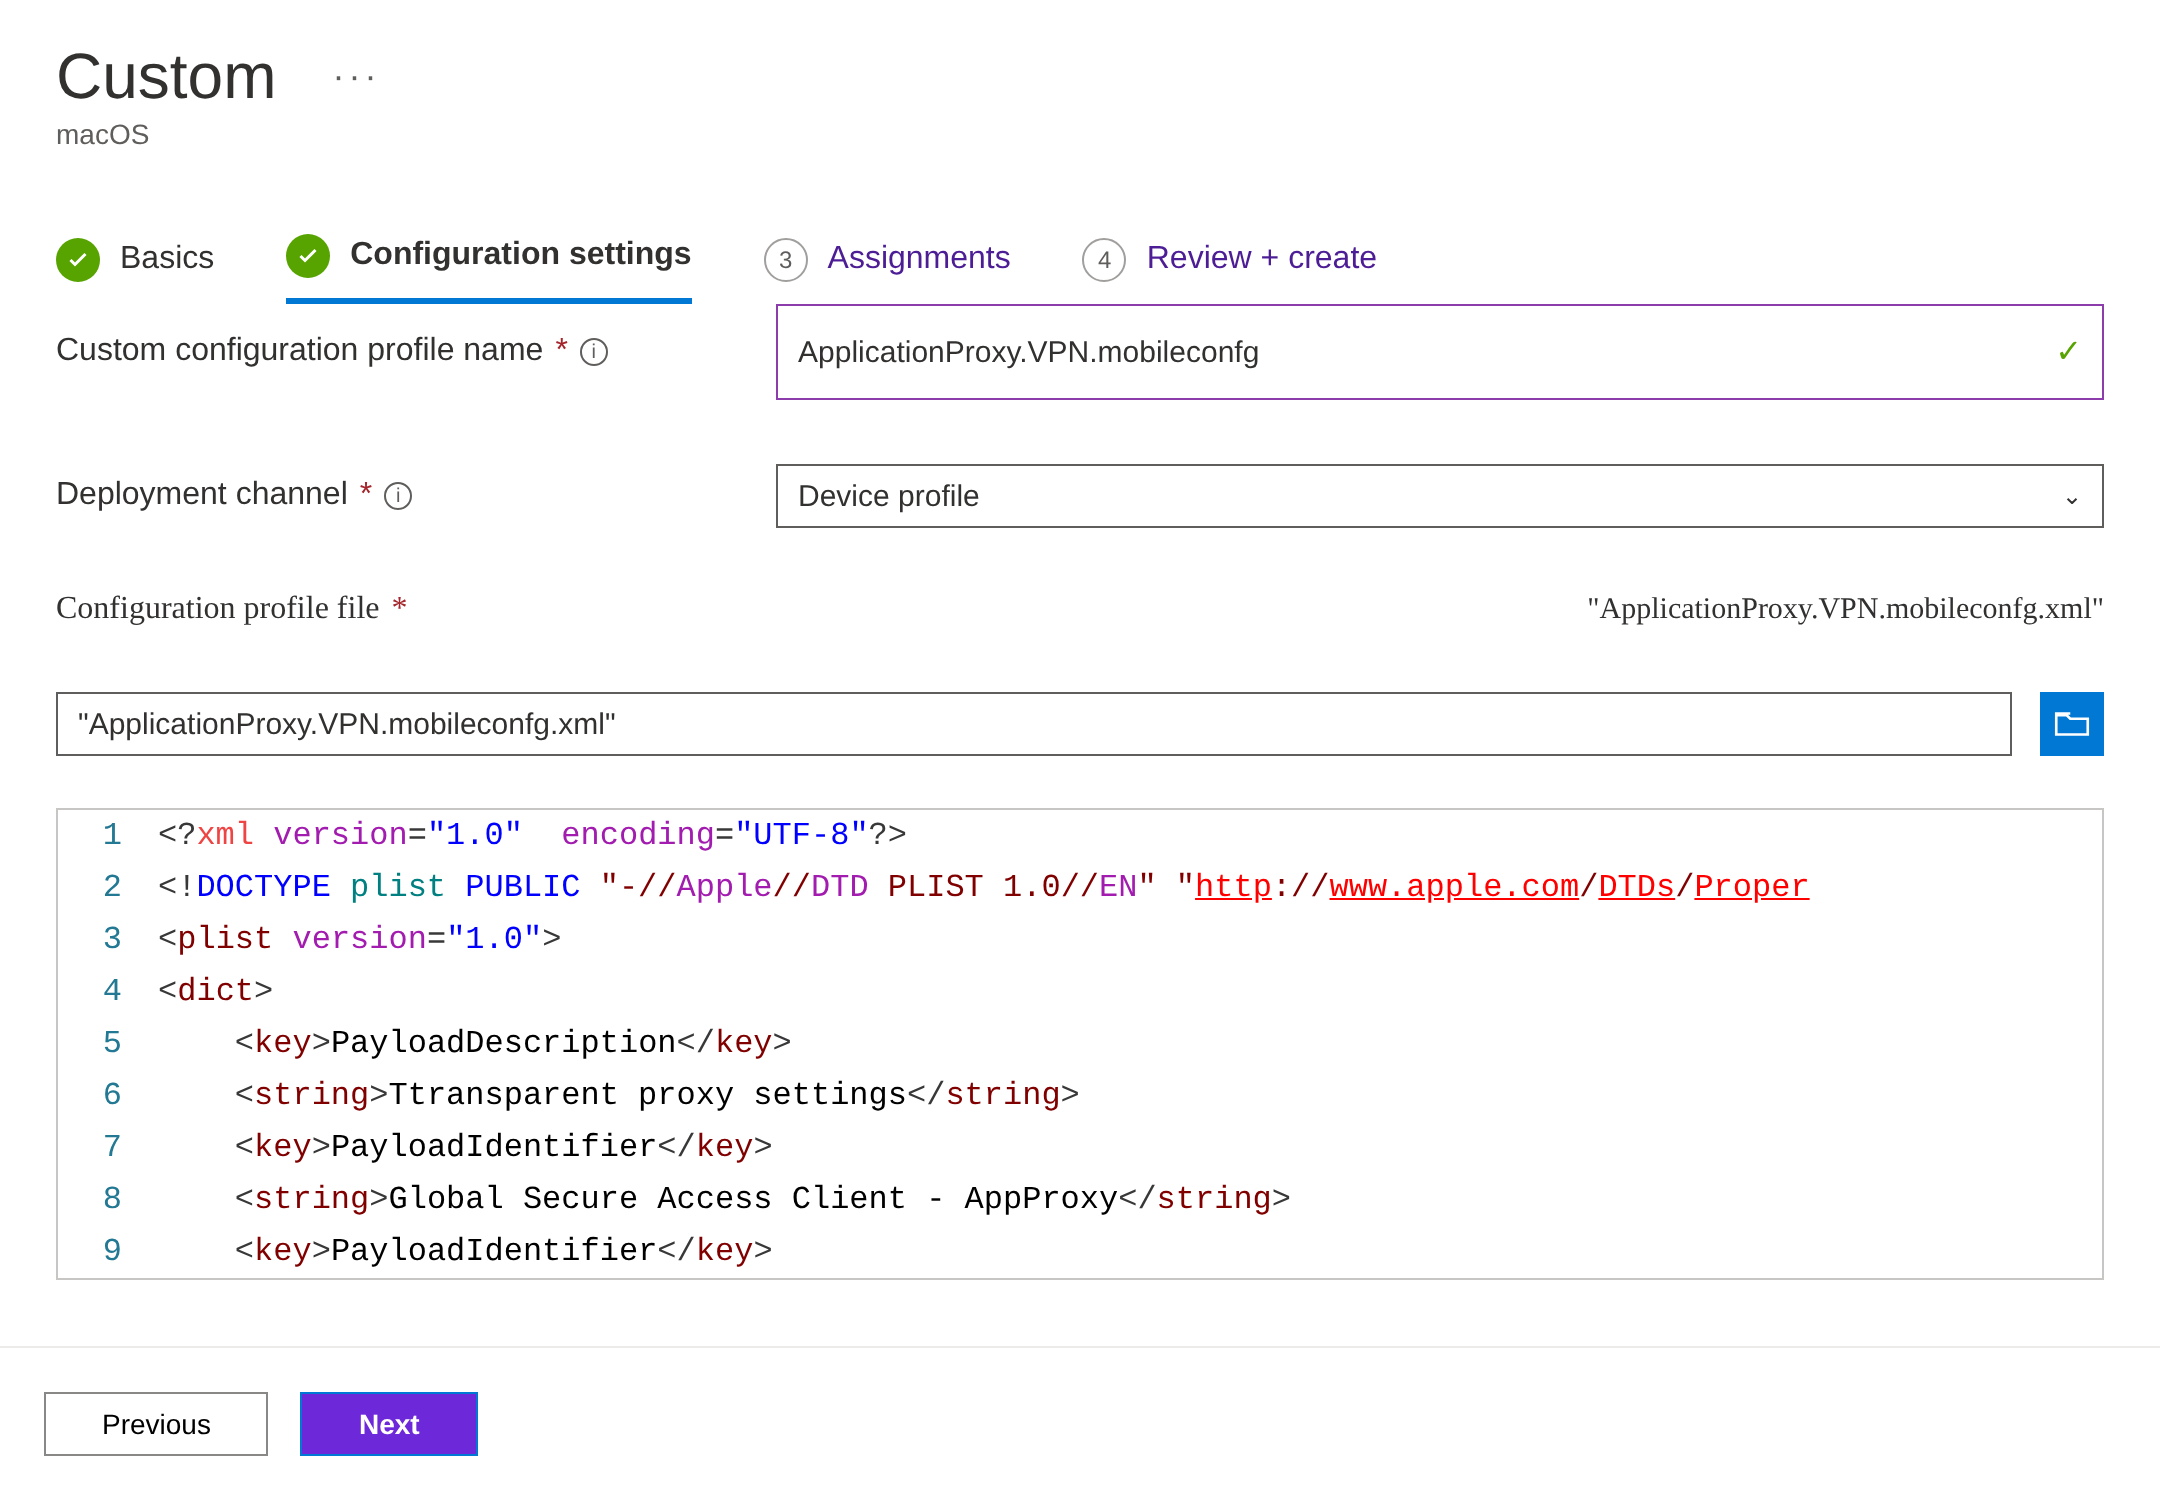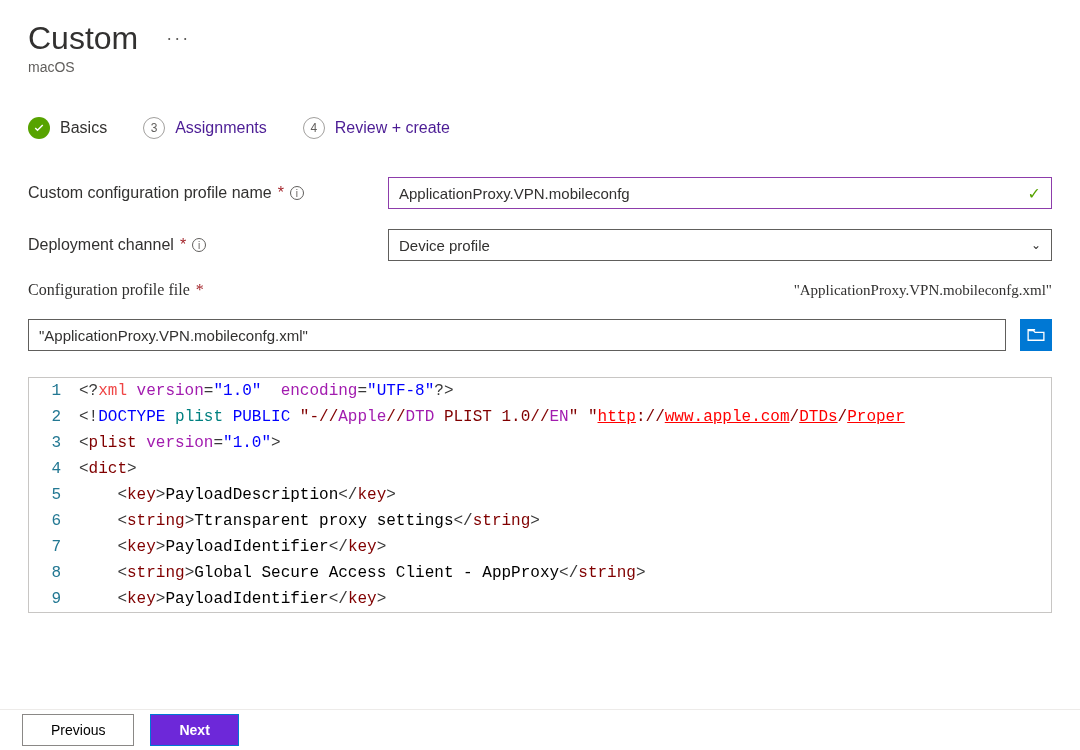--- a/index.html
+++ b/index.html
@@ -15,27 +15,27 @@
   .step { display: flex; align-items: center; gap: 10px; padding-bottom: 10px; font-size: 16px; cursor: pointer; }
   .step.active { font-weight: 600; border-bottom: 3px solid #0078d4; }
   .step-label { color: #323130; }
   .step.future .step-label { color: #4c1d95; }
 
   .circle { width: 22px; height: 22px; border-radius: 50%; display: inline-flex; align-items: center; justify-content: center; font-size: 12px; }
   .circle.check { background: #57a300; color: #fff; }
   .circle.check svg { width: 12px; height: 12px; fill: #fff; }
   .circle.num { border: 1px solid #a19f9d; color: #605e5c; font-size: 12px; }
 
-  .form { margin-top: 28px; display: flex; flex-direction: column; gap: 20px; }
+  .form { display: flex; flex-direction: column; gap: 32px; }
   .field-row { display: flex; align-items: center; gap: 20px; }
   .field-label { width: 340px; font-size: 16px; color: #323130; display: flex; align-items: center; gap: 6px; }
   .req { color: #a4262c; }
   .info-icon { width: 14px; height: 14px; border: 1px solid #605e5c; border-radius: 50%; display: inline-flex; align-items: center; justify-content: center; font-size: 10px; color: #605e5c; }
 
-  .text-input { flex: 1; height: 32px; border: 1px solid #8d3dab; padding: 0 10px; font-size: 15px; display: flex; align-items: center; justify-content: space-between; }
+  .text-input { flex: 1; height: 48px; border: 1px solid #8d3dab; padding: 0 10px; font-size: 15px; display: flex; align-items: center; justify-content: space-between; }
   .text-input .val { flex: 1; color: #323130; }
   .check-mark { color: #57a300; font-size: 16px; }
 
   .select { flex: 1; height: 32px; border: 1px solid #605e5c; padding: 0 10px; font-size: 15px; display: flex; align-items: center; justify-content: space-between; }
   .chevron { font-size: 12px; color: #323130; }
 
   .ro-input { flex: 1; height: 32px; border: 1px solid #605e5c; padding: 0 10px; font-size: 15px; display: flex; align-items: center; background: #fff; }
   .row-flex { display: flex; align-items: center; gap: 14px; }
   .folder-btn { width: 32px; height: 32px; background: #0078d4; display: flex; align-items: center; justify-content: center; cursor: pointer; }
   .folder-btn svg { width: 18px; height: 14px; fill: none; stroke: #fff; stroke-width: 1.5; }
@@ -52,21 +52,21 @@
   .tok-pi { color: #ef4444; }
   .tok-attr { color: #a21caf; }
   .tok-str { color: #0000ff; }
   .tok-doctype { color: #0000ff; }
   .tok-ent { color: #008080; }
   .tok-url { color: #ff0000; text-decoration: underline; }
   .tok-tag { color: #800000; }
   .tok-text { color: #000; }
   .tok-brown { color: #800000; }
 
-  .footer { position: absolute; bottom: 0; left: 0; right: 0; border-top: 1px solid #edebe9; padding: 4px 22px; display: flex; gap: 16px; background: #fff; }
+  .footer { position: absolute; bottom: 0; left: 0; right: 0; border-top: 1px solid #edebe9; padding: 22px 22px; display: flex; gap: 16px; background: #fff; }
   .btn { height: 32px; padding: 0 28px; font-size: 14px; border: 1px solid #8a8886; background: #fff; cursor: pointer; display: inline-flex; align-items: center; justify-content: center; }
   .btn.primary { background: #6d28d9; border-color: #0078d4; color: #fff; font-weight: 600; }
 </style>
 </head>
 <body>
 
 <div class="page">
   <div class="title-row">
     <div class="page-title">Custom</div>
     <div class="ellipsis">···</div>
@@ -74,20 +74,28 @@
   <div class="subtitle">macOS</div>
 
   <div class="wizard">
     <div class="step">
       <span class="circle check">
           <svg viewBox="0 0 16 16">
             <path d="M13 4L6 11 3 8" stroke="#fff" stroke-width="2" fill="none"></path>
           </svg>
         </span>
       <span class="step-label">Basics</span>
+    </div>
+    <div class="step active">
+      <span class="circle check">
+          <svg viewBox="0 0 16 16">
+            <path d="M13 4L6 11 3 8" stroke="#fff" stroke-width="2" fill="none"></path>
+          </svg>
+        </span>
+      <span class="step-label">Configuration settings</span>
     </div>
     <div class="step future">
       <span class="circle num">3</span>
       <span class="step-label">Assignments</span>
     </div>
     <div class="step future">
       <span class="circle num">4</span>
       <span class="step-label">Review + create</span>
     </div>
   </div>

